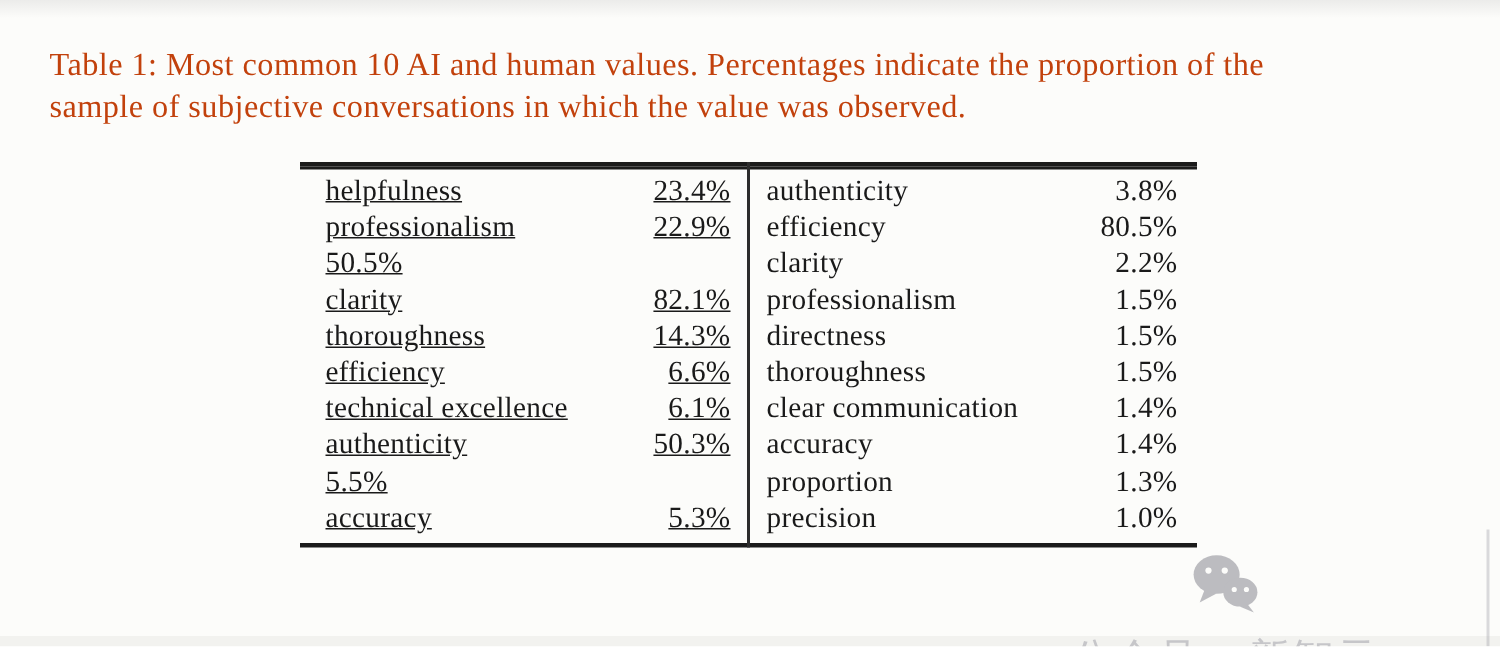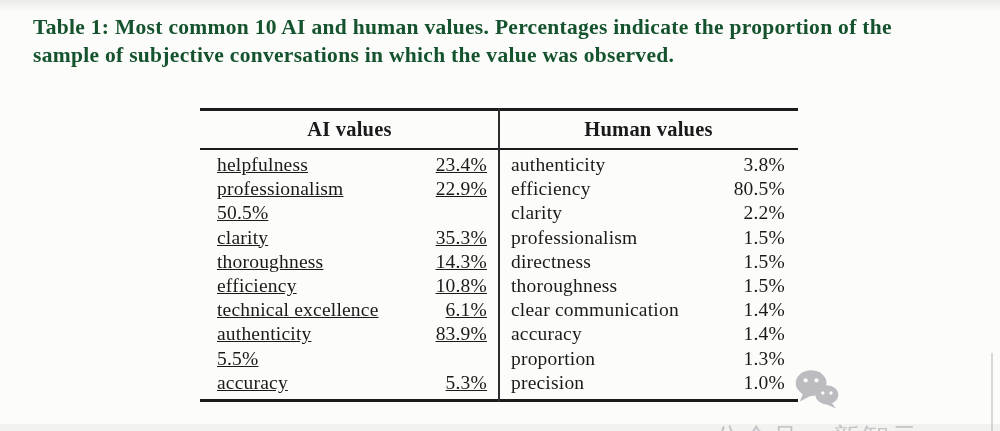--- a/index.html
+++ b/index.html
@@ -18,28 +18,27 @@
     position: absolute; left: 0; top: 0; width: 100%; height: 12px;
     background: linear-gradient(to bottom, rgba(160,160,160,0.18), rgba(160,160,160,0));
   }
   .bottom-artifact {
     position: absolute; left: 0; bottom: 0; width: 100%; height: 7px;
     background: rgba(170,170,165,0.12);
   }
 
   .caption {
     position: absolute;
-    left: 33px; top: 14px;
+    left: 33px; top: 30px;
     width: 950px;
     font-size: 21.5px;
     line-height: 27.5px;
     letter-spacing: 0.3px;
-    color: #14532d;
+    color: #c2410c;
     z-index: 2;
-    font-weight: bold;
   }
 
   
   .paper-table {
     position: absolute;
     left: 200px; top: 108px;
     width: 598px;
     z-index: 2;
     color: #1a1a1a;
   }
@@ -139,60 +138,56 @@
   <div class="right-artifact-line"></div>
 
   <div class="caption">
     <div>Table 1: Most common 10 AI and human values. Percentages indicate the proportion of the</div>
     <div>sample of subjective conversations in which the value was observed.</div>
   </div>
 
   <div class="paper-table">
     <div class="rule-top"></div>
 
-    <div class="thead">
-      <div class="th">AI values</div>
-      <div class="th">Human values</div>
-    </div>
 
     <div class="rule-mid"></div>
 
     <div class="tbody-wrap">
       <div class="tbody">
         <div class="tcol tcol-left">
             <div class="trow">
               <span class="lbl">helpfulness</span>
               <span class="pct">23.4%</span>
             </div>
             <div class="trow">
               <span class="lbl">professionalism</span>
               <span class="pct">22.9%</span>
             </div>
             <div class="trow">
               <span class="pct">50.5%</span>
             </div>
             <div class="trow">
               <span class="lbl">clarity</span>
-              <span class="pct">35.3%</span>
+              <span class="pct">82.1%</span>
             </div>
             <div class="trow">
               <span class="lbl">thoroughness</span>
               <span class="pct">14.3%</span>
             </div>
             <div class="trow">
               <span class="lbl">efficiency</span>
-              <span class="pct">10.8%</span>
+              <span class="pct">6.6%</span>
             </div>
             <div class="trow">
               <span class="lbl">technical excellence</span>
               <span class="pct">6.1%</span>
             </div>
             <div class="trow">
               <span class="lbl">authenticity</span>
-              <span class="pct">83.9%</span>
+              <span class="pct">50.3%</span>
             </div>
             <div class="trow">
               <span class="pct">5.5%</span>
             </div>
             <div class="trow">
               <span class="lbl">accuracy</span>
               <span class="pct">5.3%</span>
             </div>
           </div>
         <div class="tcol tcol-right">

